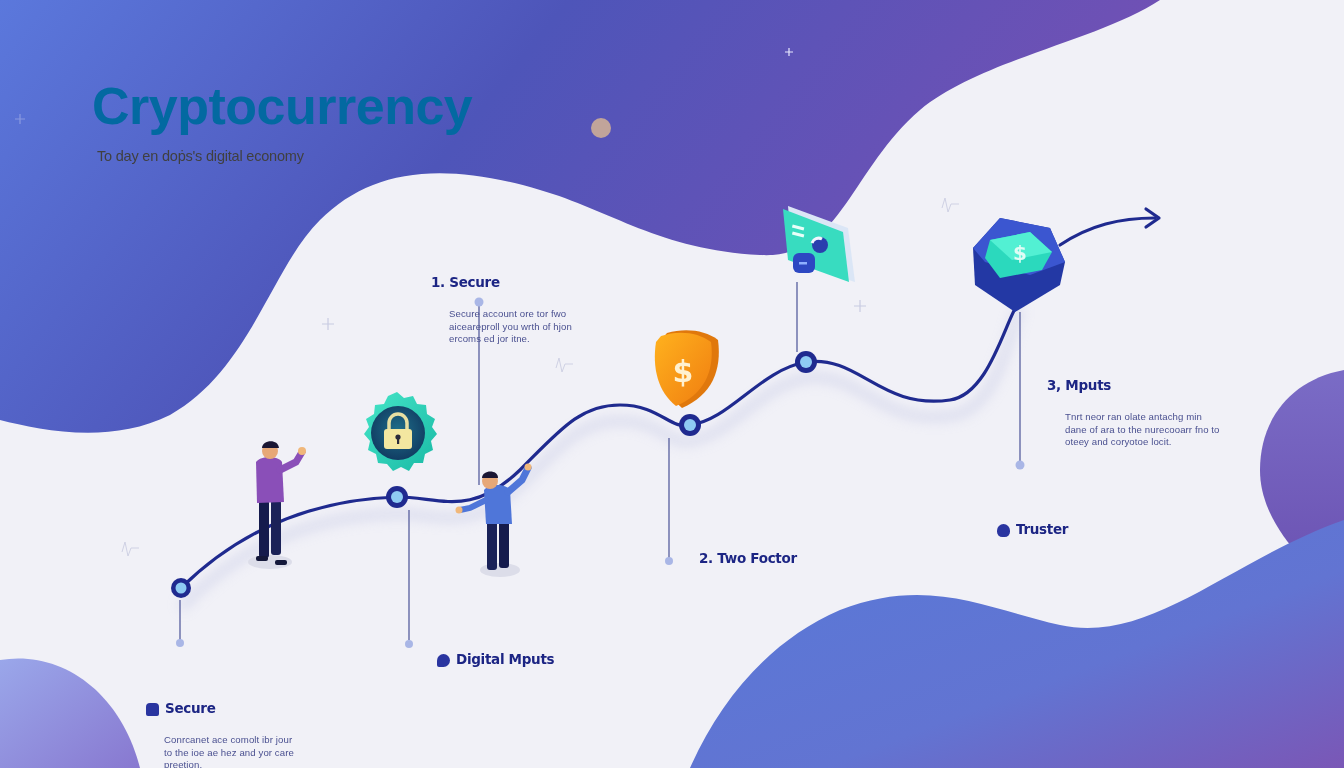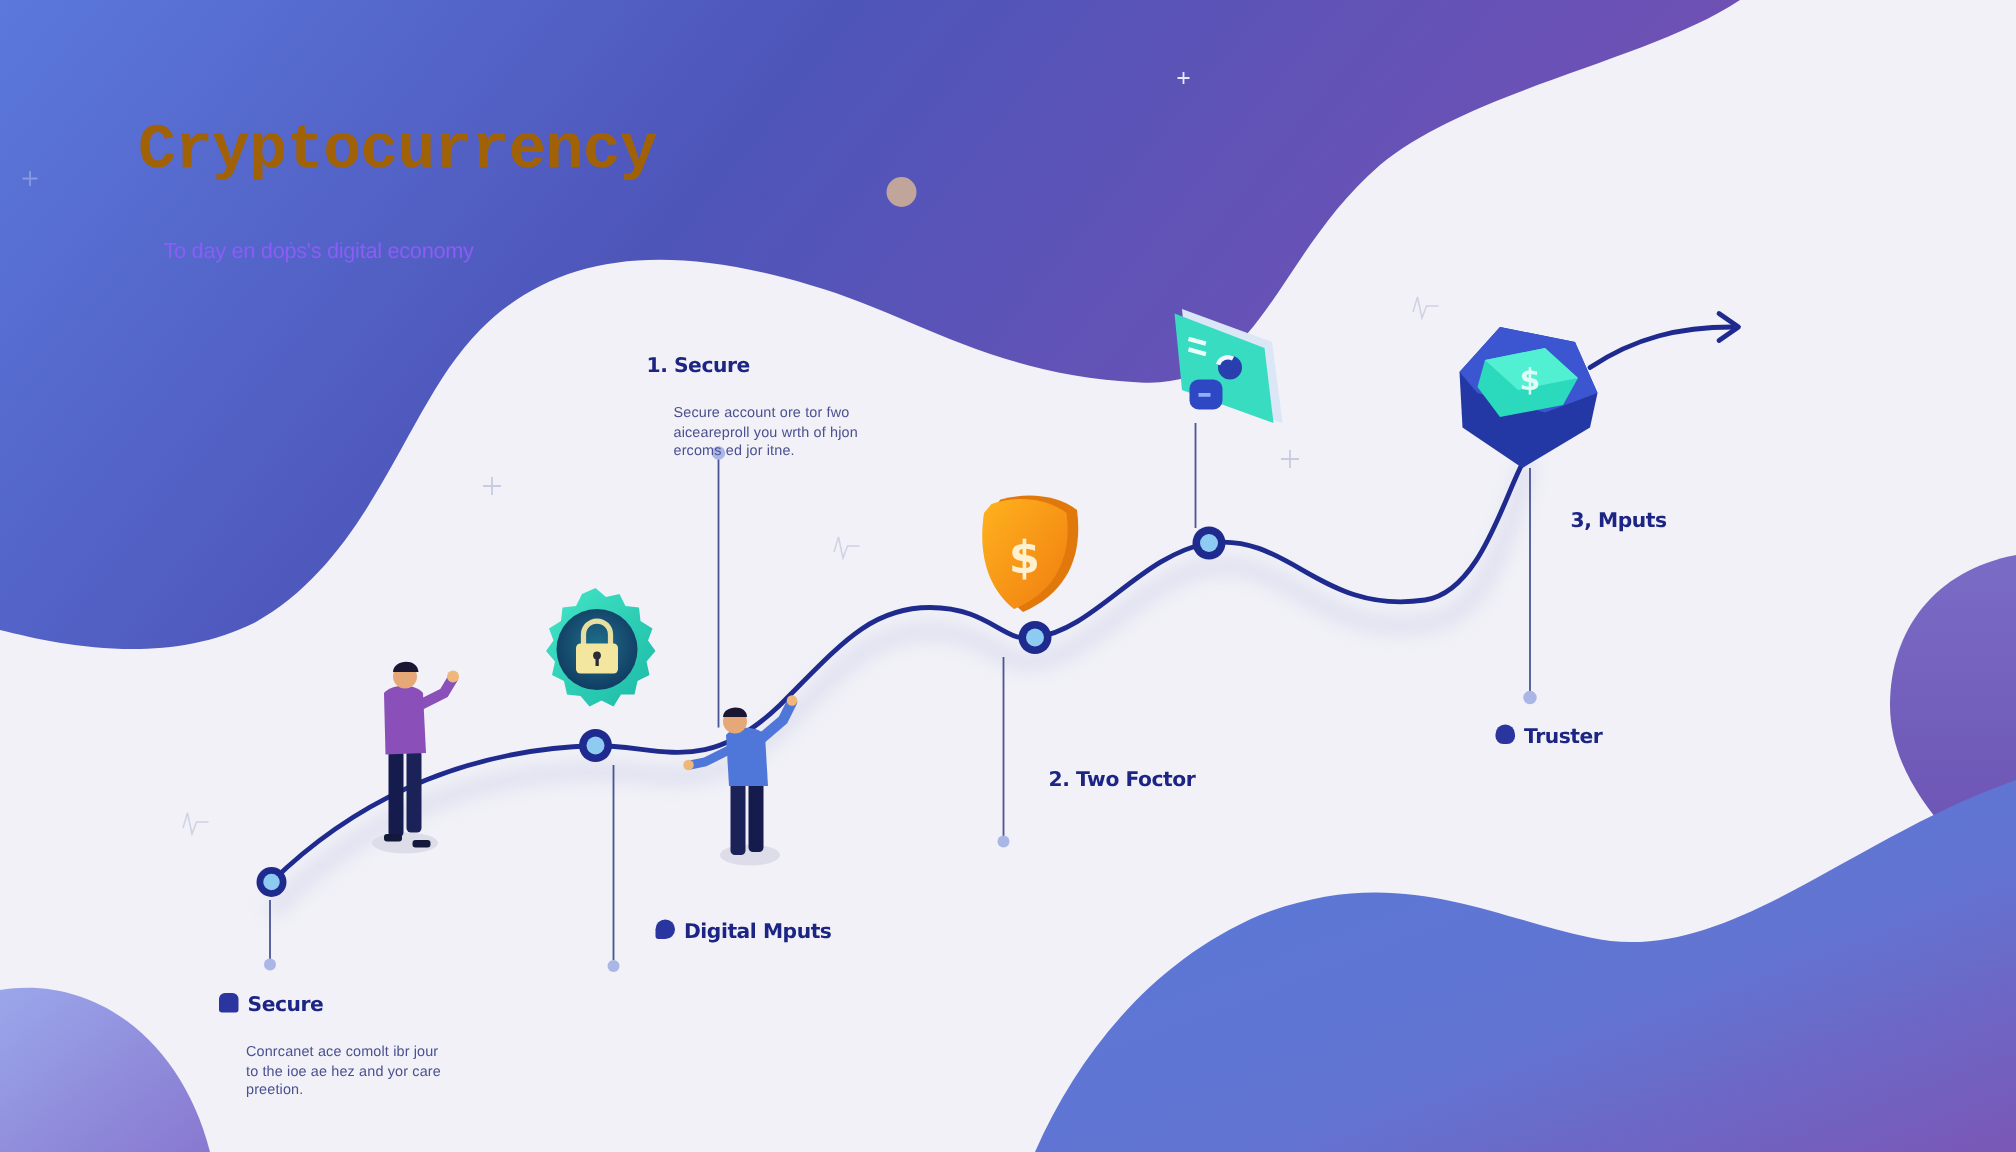--- a/index.html
+++ b/index.html
@@ -4,34 +4,34 @@
   <style>
     html, body { margin: 0; padding: 0; }
     body {
       width: 1344px; height: 768px; overflow: hidden; position: relative;
       background: #f1f1f7;
       font-family: "Liberation Sans", "DejaVu Sans", sans-serif;
     }
     .bg-svg { position: absolute; left: 0; top: 0; width: 1344px; height: 768px; }
     .hero-title {
       position: absolute; left: 92px; top: 76px; margin: 0;
-      font-family: Liberation Mono, monospace; font-weight: bold;
-      font-size: 42px; color: #a16207; letter-spacing: -0.5px;
+      font-family: Liberation Sans, sans-serif; font-weight: bold;
+      font-size: 52px; color: #0369a1; letter-spacing: -0.5px;
     }
     .hero-subtitle {
-      position: absolute; left: 93px; top: 144px; margin: 16px;
-      font-size: 14.5px; color: #8b5cf6; letter-spacing: -0.2px;
+      position: absolute; left: 93px; top: 144px; margin: 4px;
+      font-size: 14.5px; color: #404040; letter-spacing: -0.2px;
     }
     .step {
       position: absolute; color: #1d2a8a;
     }
     .step-title {
-      display: flex; align-items: flex-start; gap: 6px;
+      display: flex; align-items: flex-end; gap: 6px;
       font-family: "DejaVu Sans", sans-serif; font-weight: bold;
-      font-size: 13.5px; color: #1c2584; margin-bottom: 5px; letter-spacing: -0.3px;
+      font-size: 13.5px; color: #1c2584; margin-bottom: 5px; letter-spacing: -0.3px; margin-top: 38px;
     }
     .step-icon {
       display: inline-block; width: 13px; height: 13px; background: #2a35a0;
       border-radius: 4px 4px 2px 2px;
     }
     .step-desc {
       font-size: 9.6px; line-height: 12.5px; color: #4a5090; margin: 18px;
       letter-spacing: 0.1px;
     }
   </style>
@@ -228,20 +228,25 @@
 <div class="step" style="left:699px; top:512px; width:200px;">
   <div class="step-title">
     <span>2. Two Foctor</span>
   </div>
 </div>
 
 <div class="step" style="left:1047px; top:339px; width:200px;">
   <div class="step-title">
     <span>3, Mputs</span>
   </div>
+  <p class="step-desc">
+    <span>Tnrt neor ran olate antachg min</span><br>
+    <span>dane of ara to the nurecooarr fno to</span><br>
+    <span>oteey and coryotoe locit.</span>
+  </p>
 </div>
 
 <div class="step" style="left:997px; top:483px; width:200px;">
   <div class="step-title">
     <span class="step-icon" style="border-radius:50% 50% 40% 40%;"></span>
     <span>Truster</span>
   </div>
 </div>
 
 </body></html>

